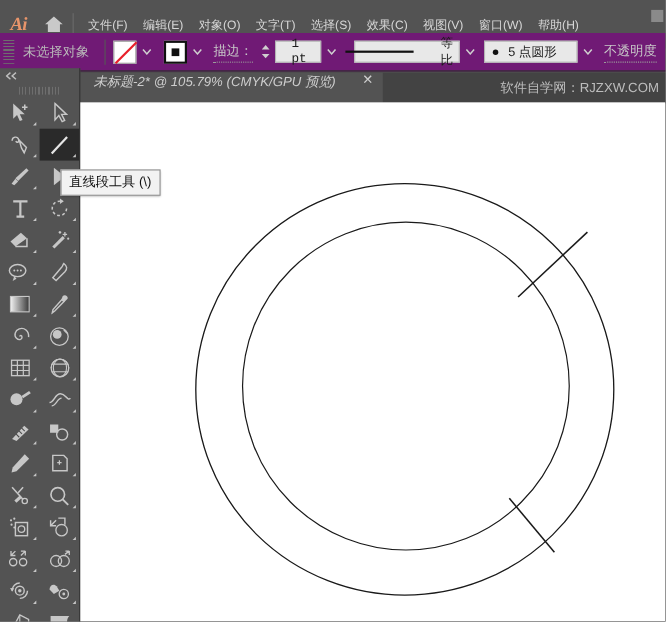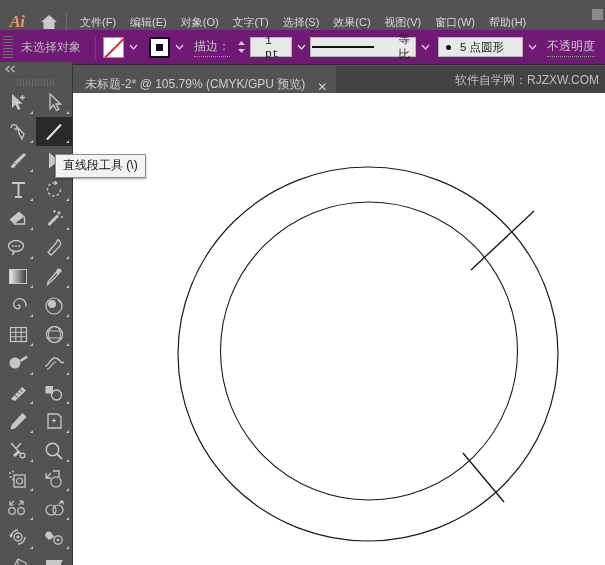--- a/index.html
+++ b/index.html
@@ -198,24 +198,25 @@
     width: 605px; height: 27px;
     background: #434343;
     border-bottom: 1px solid #2e2e2e;
   }
   .doctab {
     position: absolute;
     left: 73px; top: 0;
     height: 27px;
     background: #535353;
     display: flex;
-    align-items: flex-end;
+    align-items: flex-start;
     padding: 0 9px 0 12px;
     box-sizing: border-box;
-    gap: 12px;
+    gap: 24px;
+    font-style: italic;
   }
   .doctab-title {
     color: #cdcdcd;
     font-size: 12px;
     white-space: nowrap;
   }
   .tab-close {
     color: #cfcfcf;
     font-size: 12px;
     line-height: 1;
@@ -364,21 +365,21 @@
         <path d="M4.5 13 L8 9 L1 9 Z" fill="#cfcfcf"></path>
       </svg>
     </div>
     <div class="numfield" style="margin-left:3px;">1 pt</div>
     <div class="caret">
       <svg width="9" height="6" viewBox="0 0 9 6">
           <path d="M1 1 L4.5 5 L8 1" stroke="#cfcfcf" stroke-width="1.4" fill="none"></path>
         </svg>
     </div>
 
-    <div class="dropfield" style="width:106px; margin-left:0;gap:25px;">
+    <div class="dropfield" style="width:96px; margin-left:12px;gap:25px;">
       <span class="profile-line"></span>
       <span>等比</span>
     </div>
     <div class="caret">
       <svg width="9" height="6" viewBox="0 0 9 6">
           <path d="M1 1 L4.5 5 L8 1" stroke="#cfcfcf" stroke-width="1.4" fill="none"></path>
         </svg>
     </div>
 
     <div class="dropfield" style="width:85px; margin-left:4px; justify-content:flex-start; gap:9px; padding-left:7px;text-align:right;">

